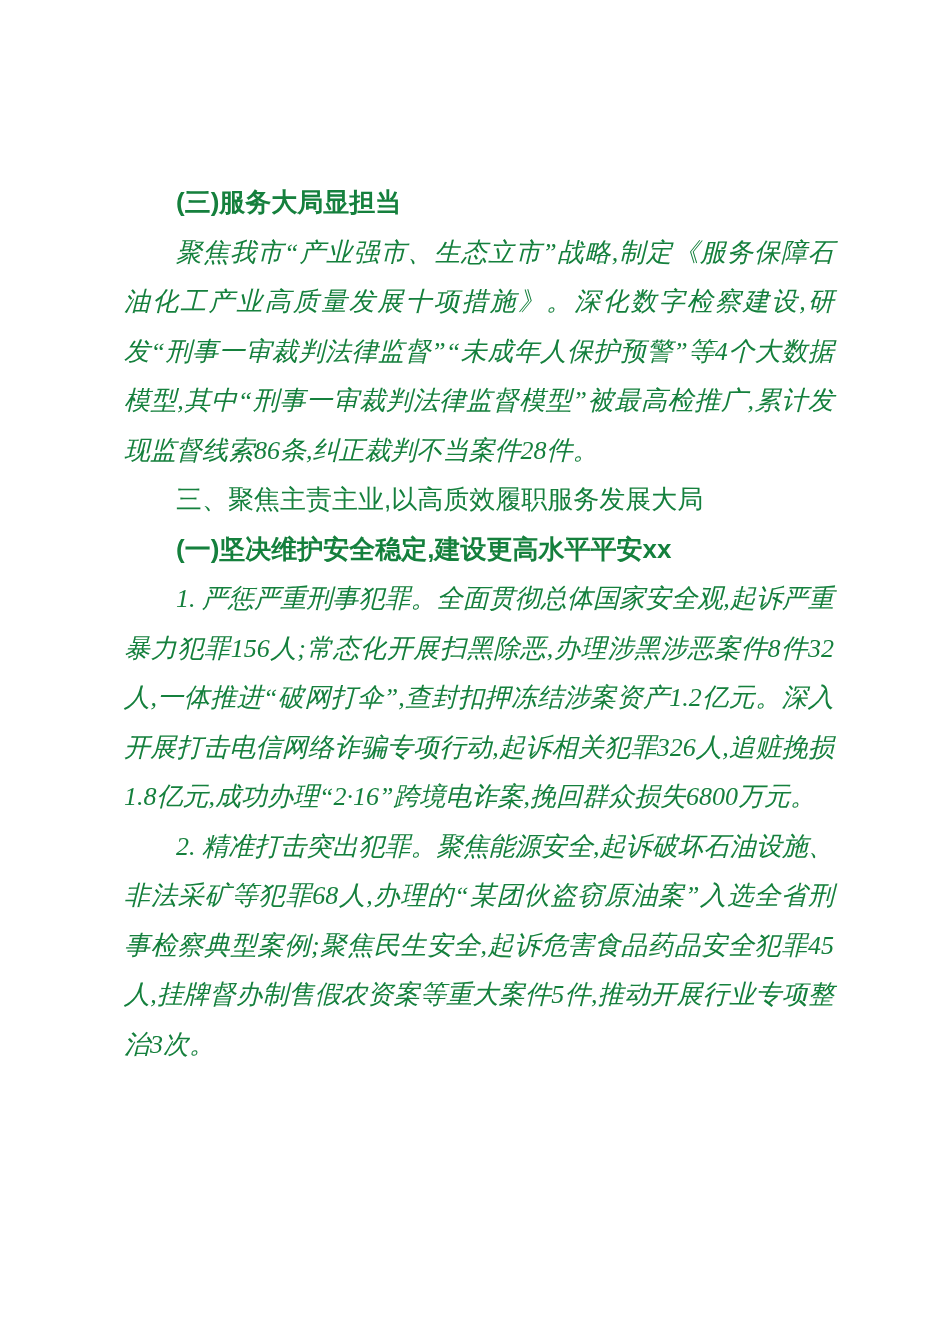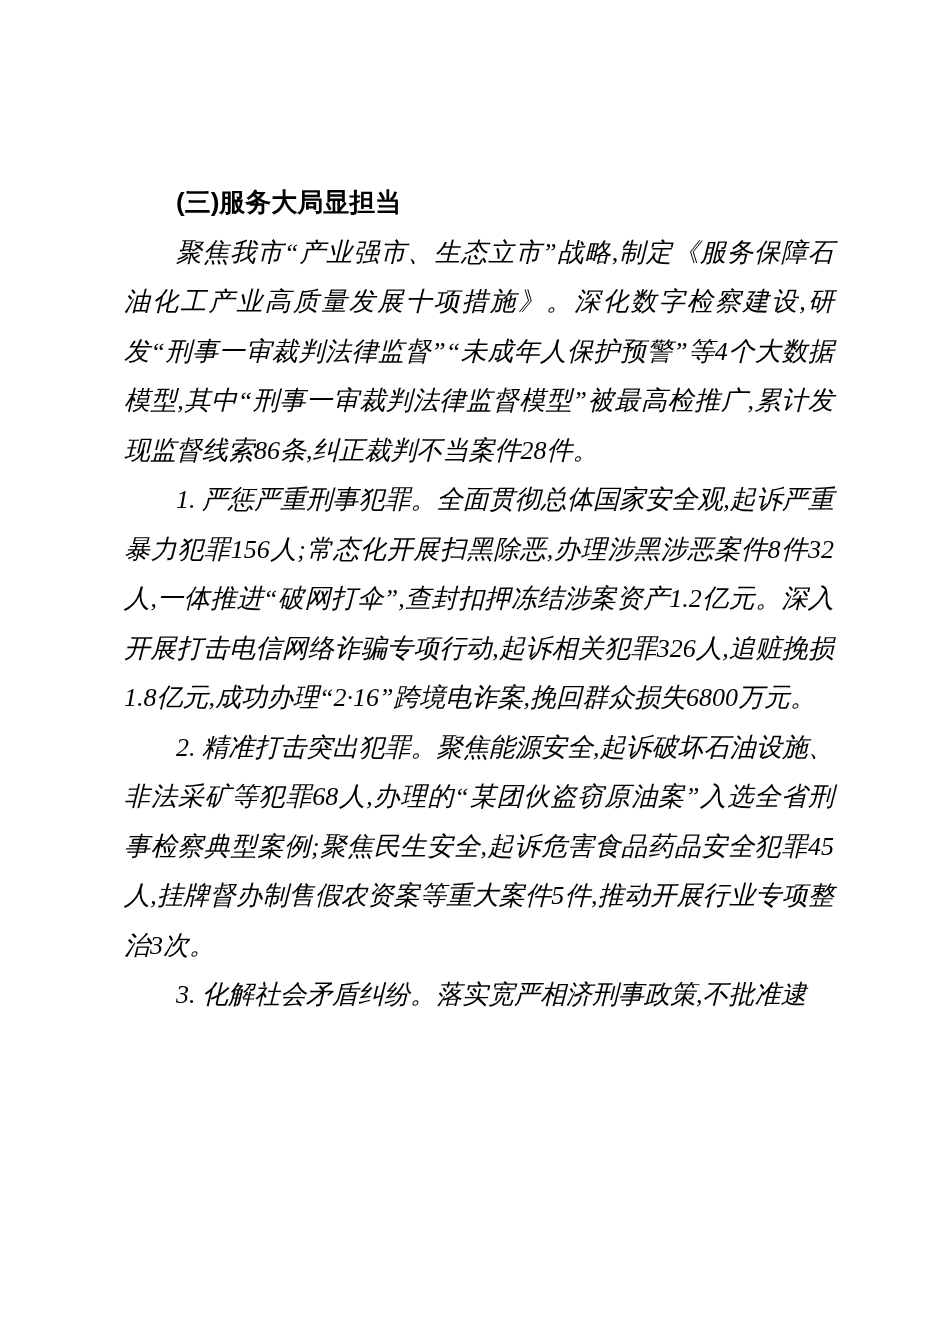--- a/index.html
+++ b/index.html
@@ -11,21 +11,21 @@
     width: 950px;
     height: 1344px;
     overflow: hidden;
   }
   .page {
     box-sizing: border-box;
     width: 950px;
     height: 1344px;
     padding: 178px 116px 0 124px;
     background: #ffffff;
-    color: #000000;
+    color: #15803d;
     font-family: "Liberation Serif", serif;
     font-size: 26px;
     line-height: 49.5px;
     text-align: justify;
     word-break: normal;
     overflow-wrap: break-word;
   }
   .page p,
   .page h2,
   .page h3 {
@@ -49,16 +49,17 @@
     font-weight: 400;
     font-style: italic;
   }
 </style>
 </head>
 <body>
 
 <div class="page">
   <h3 class="hd-bold">(三)服务大局显担当</h3>
   <p class="body-para">聚焦我市“产业强市、生态立市”战略,制定《服务保障石油化工产业高质量发展十项措施》。深化数字检察建设,研发“刑事一审裁判法律监督”“未成年人保护预警”等4个大数据模型,其中“刑事一审裁判法律监督模型”被最高检推广,累计发现监督线索86条,纠正裁判不当案件28件。</p>
+  <h2 class="hd-l1">三、聚焦主责主业,以高质效履职服务发展大局</h2>
+  <h3 class="hd-bold">(一)坚决维护安全稳定,建设更高水平平安xx</h3>
   <p class="body-para">1. 严惩严重刑事犯罪。全面贯彻总体国家安全观,起诉严重暴力犯罪156人;常态化开展扫黑除恶,办理涉黑涉恶案件8件32人,一体推进“破网打伞”,查封扣押冻结涉案资产1.2亿元。深入开展打击电信网络诈骗专项行动,起诉相关犯罪326人,追赃挽损1.8亿元,成功办理“2·16”跨境电诈案,挽回群众损失6800万元。</p>
   <p class="body-para">2. 精准打击突出犯罪。聚焦能源安全,起诉破坏石油设施、非法采矿等犯罪68人,办理的“某团伙盗窃原油案”入选全省刑事检察典型案例;聚焦民生安全,起诉危害食品药品安全犯罪45人,挂牌督办制售假农资案等重大案件5件,推动开展行业专项整治3次。</p>
-  <p class="body-para">3. 化解社会矛盾纠纷。落实宽严相济刑事政策,不批准逮</p>
 </div>
 
 </body></html>

